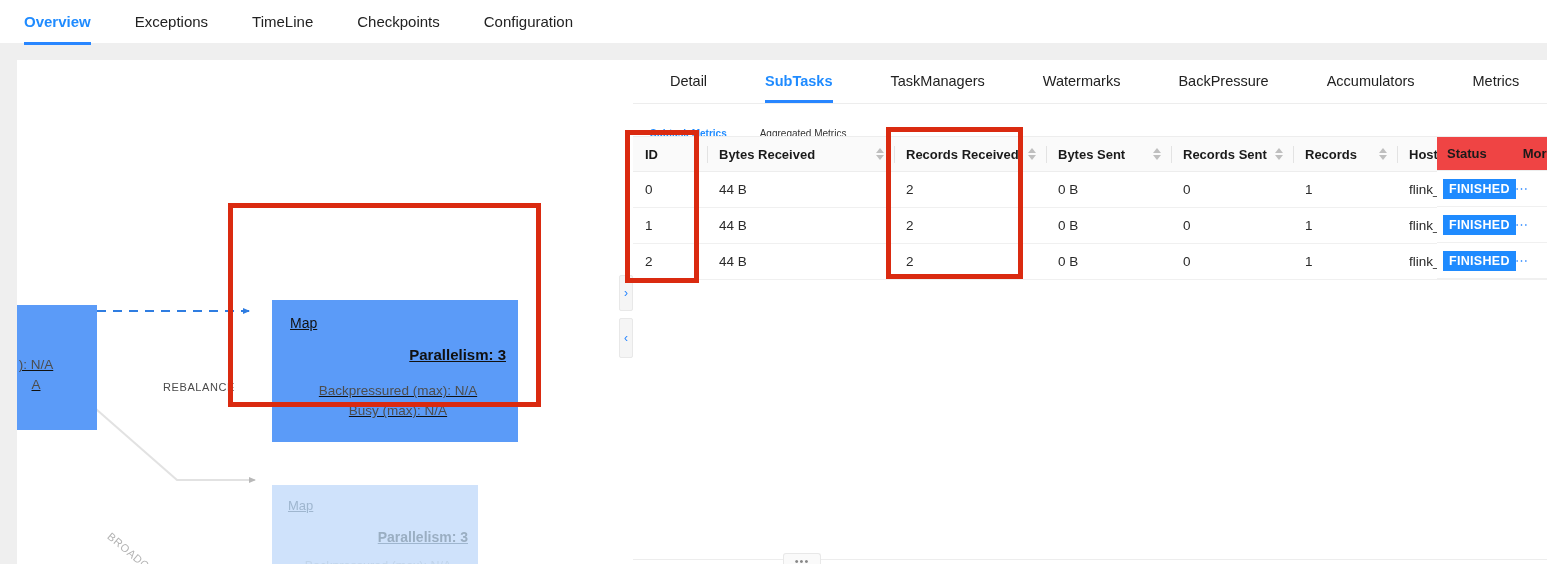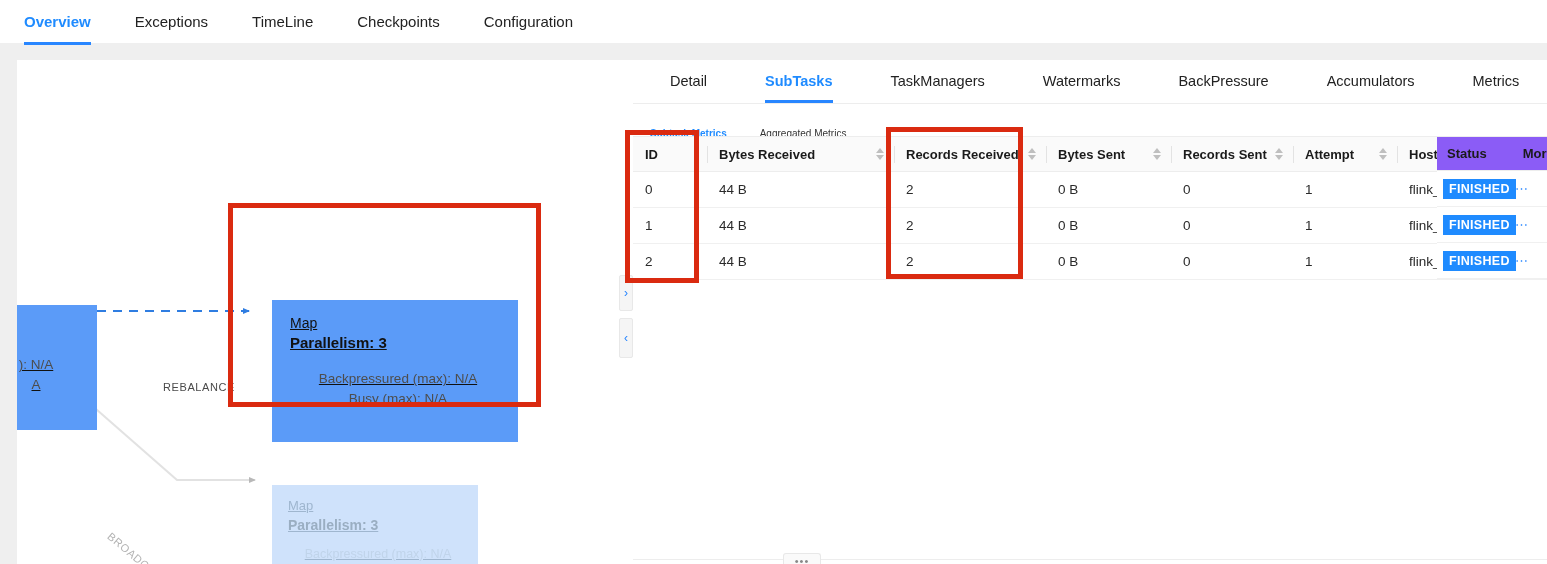--- a/index.html
+++ b/index.html
@@ -75,22 +75,22 @@
     text-decoration: underline;
   }
   .node .node-name {
     font-size: 14px;
     line-height: 18px;
     text-align: left;
   }
   .node .node-par {
     font-size: 15px;
     font-weight: bold;
-    text-align: left;
-    margin-top: 2px;
+    text-align: right;
+    margin-top: 14px;
   }
   .node .node-metrics {
     font-size: 13.5px;
     color: #4d4d4d;
     text-align: center;
     margin-top: 18px;
     line-height: 20px;
   }
   .node.faded {
     background: #cfe2fb;
@@ -303,21 +303,21 @@
 
   
   .sticky-right {
     position: absolute;
     right: 0; top: 76px;
     width: 110px;
     background: #ffffff;
   }
   .sticky-right .sr-head {
     height: 35px;
-    background: #8b5cf6;
+    background: #ef4444;
     border-top: 1px solid #ededed;
     border-bottom: 1px solid #ededed;
     display: flex;
     align-items: center;
     font-size: 13px;
     font-weight: bold;
     color: #1a1a1a;
     box-sizing: border-box;
   }
   .sticky-right .sr-head .c-status { width: 68px; padding-left: 10px; }
@@ -501,21 +501,21 @@
                 <span>Records Sent</span>
                 <span class="sorter">
                   <i class="up"></i>
                     <i class="down"></i>
                 </span>
               </div>
             </th>
             <th>
               <span class="col-sep"></span>
               <div class="th-inner">
-                <span>Attempt</span>
+                <span>Records</span>
                 <span class="sorter">
                   <i class="up"></i>
                     <i class="down"></i>
                 </span>
               </div>
             </th>
             <th>
               <span class="col-sep"></span>
               <div class="th-inner">
                 <span>Host</span>

